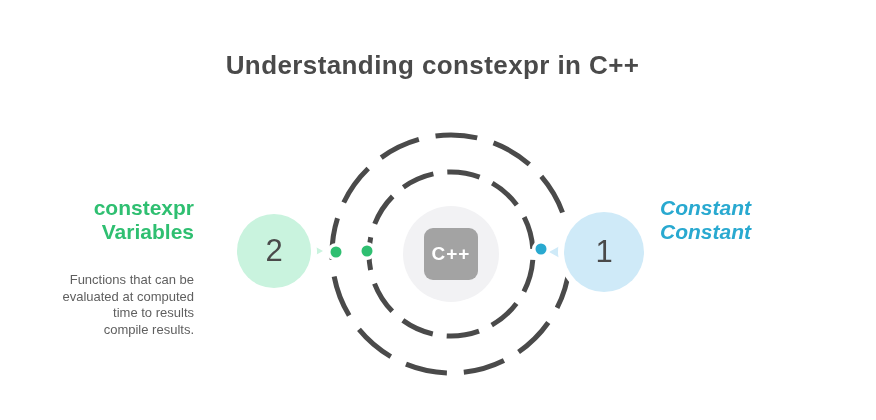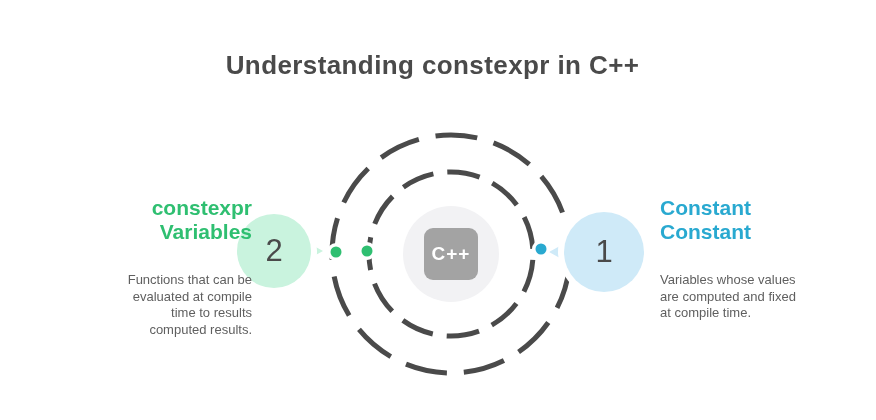--- a/index.html
+++ b/index.html
@@ -35,24 +35,24 @@
     position:absolute;border-radius:50%;
     display:flex;align-items:center;justify-content:center;
     color:var(--dark-gray,#4a4a4a);font-size:31px;
     box-shadow:0 0 0 6px #ffffff;
   }
   .node-2{left:237px;top:214px;width:74px;height:74px;background:var(--green-fill,#c9f3de);}
   .node-1{left:564px;top:212px;width:80px;height:80px;background:var(--blue-fill,#cfeaf8);}
   .textblock{position:absolute;top:196px;}
   .textblock .heading{font-size:21px;font-weight:bold;line-height:24px;}
   .textblock .body{margin-top:28px;font-size:13px;line-height:16.5px;color:var(--body-gray,#5f5f5f);}
-  .block-left{right:624px;width:175px;text-align:right;}
+  .block-left{right:682px;width:175px;text-align:right;}
   .block-left .heading{color:var(--green-accent,#2fbf71);}
   .block-right{left:660px;width:185px;text-align:left;}
-  .block-right .heading{color:var(--blue-accent,#29a9d0);}
+  .block-right .heading{color:var(--blue-accent,#29a9d0);font-style:italic;}
 </style>
 </head>
 <body>
 
 <div class="canvas">
 
   <div class="title">Understanding constexpr in C++</div>
 
   <svg class="rings-svg" width="876" height="420" viewBox="0 0 876 420">
     <circle class="orbit outer" cx="451" cy="254" r="119"></circle>
@@ -84,31 +84,26 @@
     <span>1</span>
   </div>
 
   <div class="textblock block-left">
     <div class="heading">
       <div>constexpr</div>
       <div>Variables</div>
     </div>
     <div class="body">
       <div>Functions that can be</div>
-      <div>evaluated at compile</div>
+      <div>evaluated at computed</div>
       <div>time to results</div>
-      <div>computed results.</div>
+      <div>compile results.</div>
     </div>
   </div>
 
   <div class="textblock block-right">
     <div class="heading">
       <div>Constant</div>
       <div>Constant</div>
     </div>
-    <div class="body">
-      <div>Variables whose values</div>
-      <div>are computed and fixed</div>
-      <div>at compile time.</div>
-    </div>
   </div>
 
 </div>
 
 </body></html>

